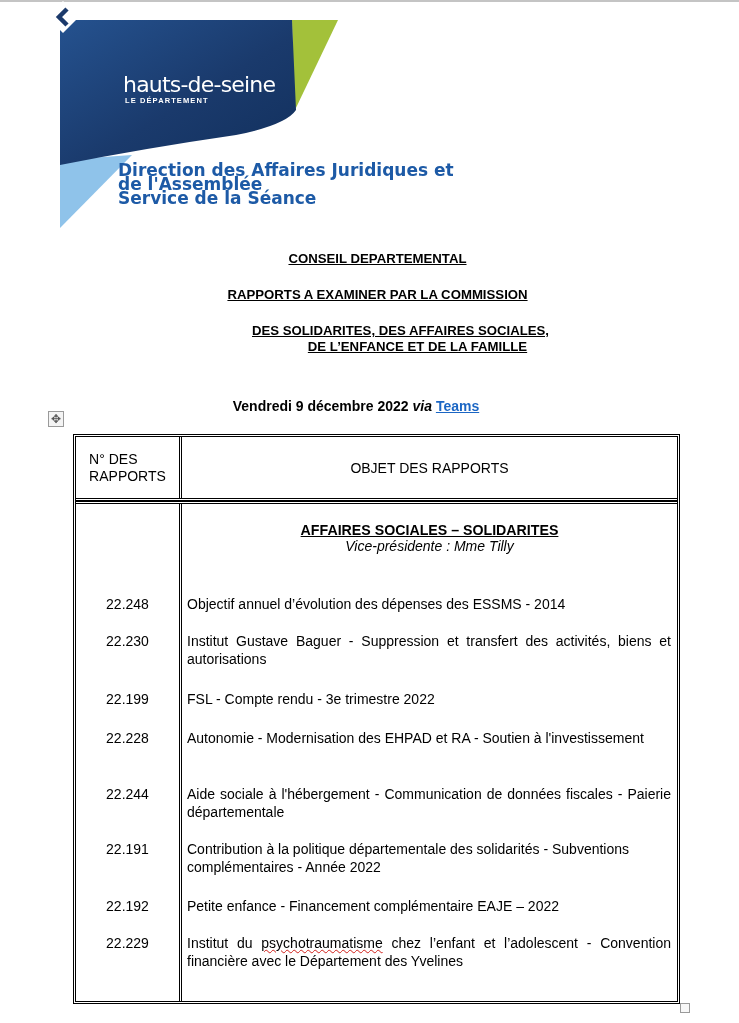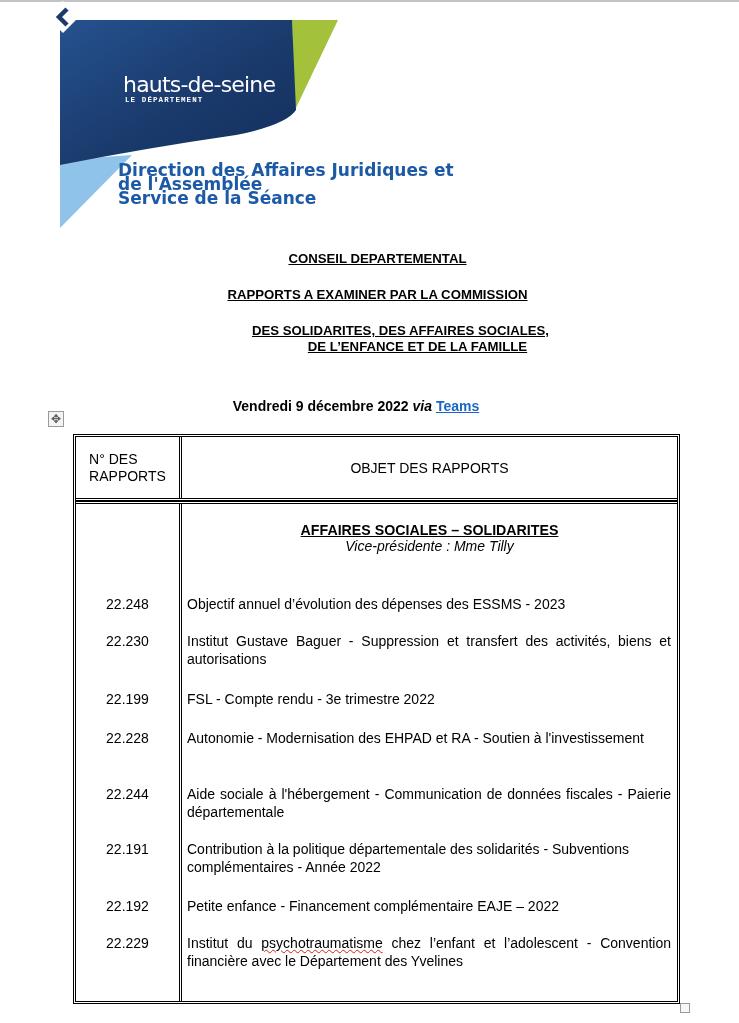--- a/index.html
+++ b/index.html
@@ -13,21 +13,21 @@
     
     .logo-wrap { position: absolute; left: 14px; top: 0; width: 420px; height: 240px; margin-left: 32px; }
     .logo-wrap svg { position: absolute; left: 0; top: 0; }
     .brand-name {
       position: absolute; left: 77px; top: 72px;
       font-family: "DejaVu Sans", sans-serif; font-size: 22px; color: #fff;
       letter-spacing: -0.8px; font-weight: normal;
     }
     .brand-sub {
       position: absolute; left: 79px; top: 96px;
-      font-family: Liberation Mono, monospace; font-size: 7.5px; font-weight: bold;
+      font-family: Liberation Sans, sans-serif; font-size: 7.5px; font-weight: bold;
       color: #fff; letter-spacing: 1.1px;
     }
     .brand-diamond { position: absolute; left: 38px; top: 74px; }
     .direction {
       position: absolute; left: 72px; top: 163px;
       font-family: "DejaVu Sans", sans-serif; font-size: 17px; font-weight: bold;
       color: #1d5aa6; line-height: 14px;
     }
 
     
@@ -153,21 +153,21 @@
     <div class="cell-obj-head">OBJET DES RAPPORTS</div>
   </div>
 
   <div class="row-body">
     <div class="col-divider"></div>
     <div class="section-title">AFFAIRES SOCIALES – SOLIDARITES</div>
     <div class="section-sub">Vice-présidente : Mme Tilly</div>
 
     <div class="item" style="top:91px;">
       <div class="item-num">22.248</div>
-      <div class="item-obj">Objectif annuel d’évolution des dépenses des ESSMS - 2023</div>
+      <div class="item-obj">Objectif annuel d’évolution des dépenses des ESSMS - 2014</div>
     </div>
     <div class="item" style="top:128px;">
       <div class="item-num">22.230</div>
       <div class="item-obj">Institut Gustave Baguer - Suppression et transfert des activités, biens et autorisations</div>
     </div>
     <div class="item" style="top:186px;">
       <div class="item-num">22.199</div>
       <div class="item-obj">FSL - Compte rendu - 3e trimestre 2022</div>
     </div>
     <div class="item" style="top:225px;">

